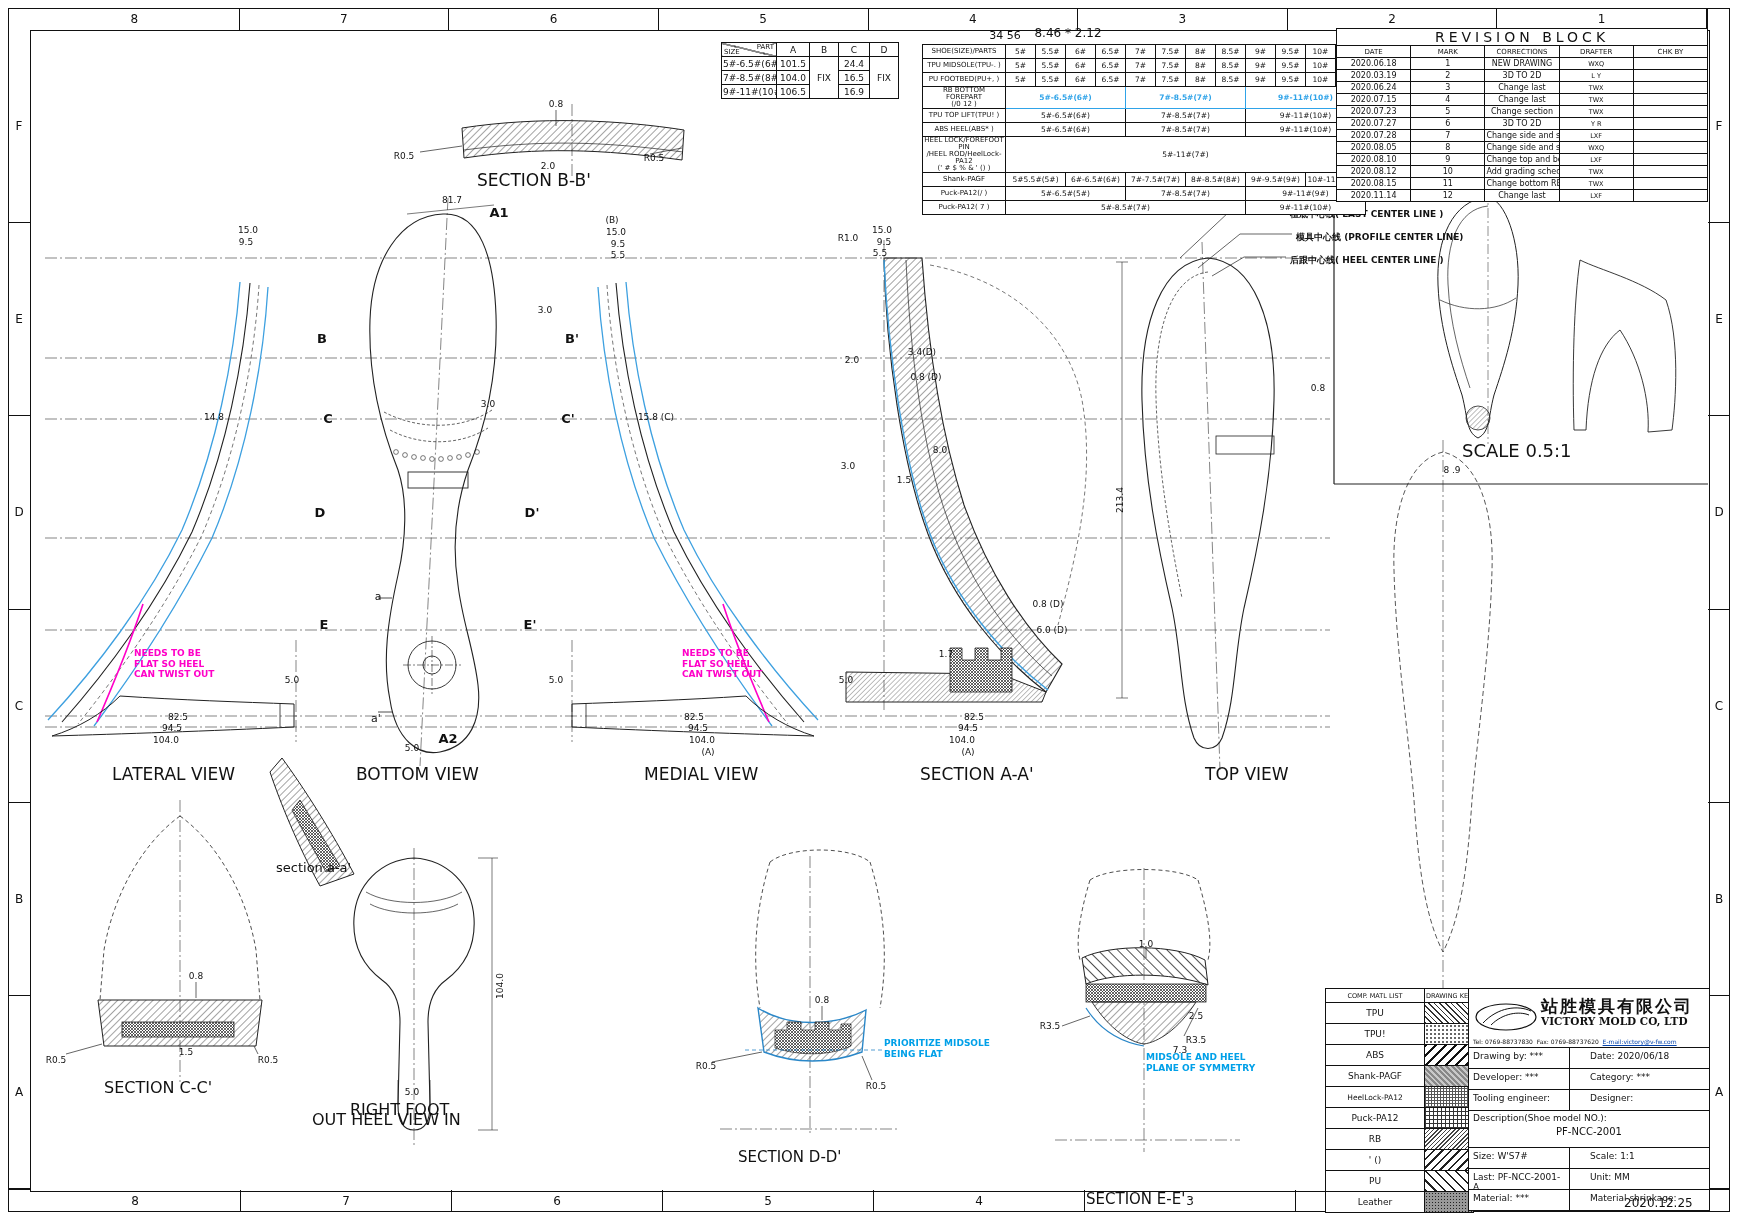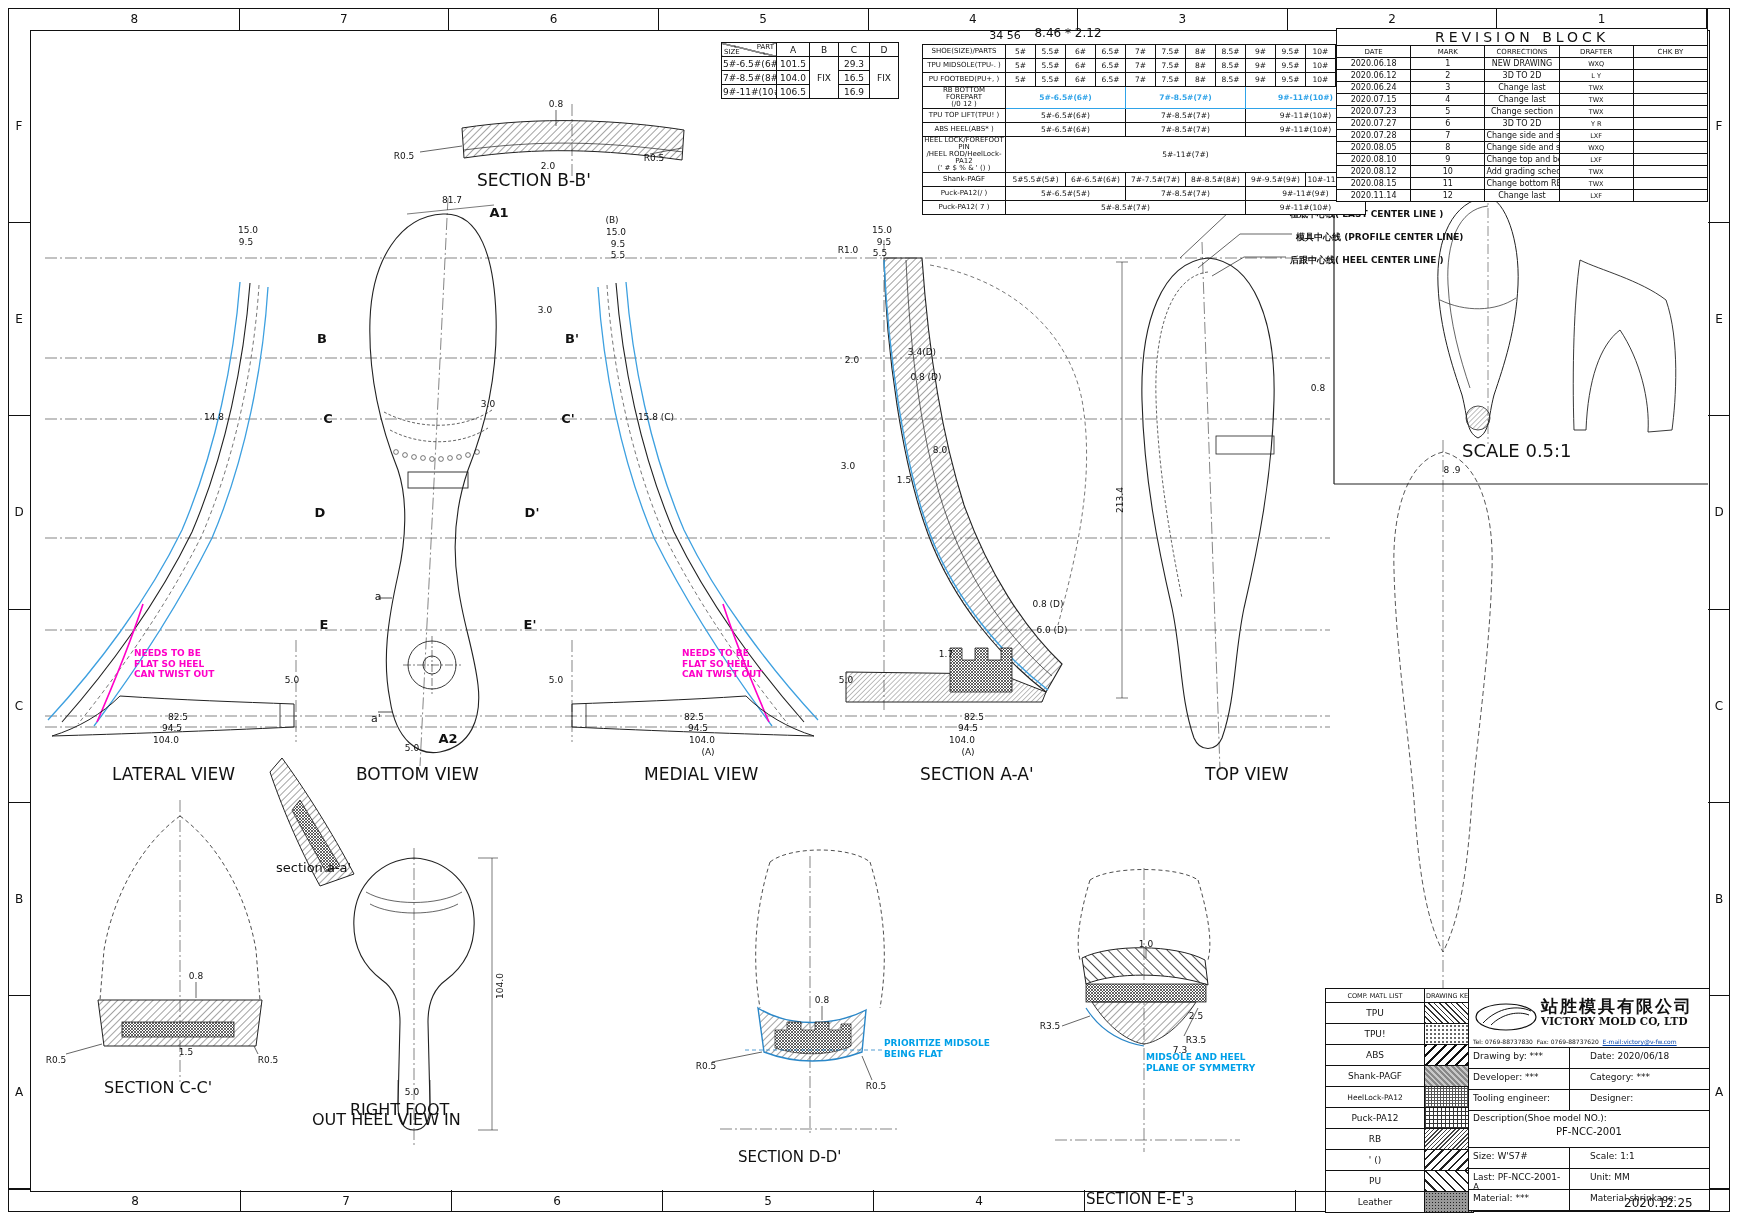--- a/index.html
+++ b/index.html
@@ -310,21 +310,21 @@
       </td>
       <td style="width:30px;">A</td>
       <td style="width:26px;">B</td>
       <td style="width:28px;">C</td>
       <td style="width:26px;">D</td>
     </tr>
     <tr>
       <td>5#-6.5#(6#)</td>
       <td>101.5</td>
       <td rowspan="3">FIX</td>
-      <td>29.3</td>
+      <td>24.4</td>
       <td rowspan="3">FIX</td>
     </tr>
     <tr>
       <td>7#-8.5#(8#)</td>
       <td>104.0</td>
       <td>16.5</td>
     </tr>
     <tr>
       <td>9#-11#(10#)</td>
       <td>106.5</td>
@@ -440,21 +440,21 @@
           <td style="width:36px;font-size:7px">CHK BY</td>
         </tr>
         <tr>
           <td style="">2020.06.18</td>
           <td style="">1</td>
           <td style="">NEW DRAWING</td>
           <td style="font-size:6.5px">WXQ</td>
           <td style=""></td>
         </tr>
         <tr>
-          <td style="">2020.06.12</td>
+          <td style="">2020.03.19</td>
           <td style="">2</td>
           <td style="">3D TO 2D</td>
           <td style="font-size:6.5px">L Y</td>
           <td style=""></td>
         </tr>
         <tr>
           <td style="">2020.06.24</td>
           <td style="">3</td>
           <td style="">Change last</td>
           <td style="font-size:6.5px">TWX</td>
@@ -684,21 +684,21 @@
       <span class="dim" style="left: 612px; top: 220px;">(B)</span>
       <span class="dim" style="left: 616px; top: 232px;">15.0</span>
       <span class="dim" style="left: 618px; top: 244px;">9.5</span>
       <span class="dim" style="left: 618px; top: 255px;">5.5</span>
       <span class="dim" style="left: 656px; top: 417px;">15.8 (C)</span>
       <span class="dim" style="left: 556px; top: 680px;">5.0</span>
       <span class="dim" style="left: 694px; top: 717px;">82.5</span>
       <span class="dim" style="left: 698px; top: 728px;">94.5</span>
       <span class="dim" style="left: 702px; top: 740px;">104.0</span>
       <span class="dim" style="left: 708px; top: 752px;">(A)</span>
-      <span class="dim" style="left: 848px; top: 250px;">R1.0</span>
+      <span class="dim" style="left: 848px; top: 238px;">R1.0</span>
       <span class="dim" style="left: 882px; top: 230px;">15.0</span>
       <span class="dim" style="left: 884px; top: 242px;">9.5</span>
       <span class="dim" style="left: 880px; top: 253px;">5.5</span>
       <span class="dim" style="left: 852px; top: 360px;">2.0</span>
       <span class="dim" style="left: 922px; top: 352px;">3.4(D)</span>
       <span class="dim" style="left: 926px; top: 377px;">0.8 (D)</span>
       <span class="dim" style="left: 940px; top: 450px;">8.0</span>
       <span class="dim" style="left: 848px; top: 466px;">3.0</span>
       <span class="dim" style="left: 904px; top: 480px;">1.5</span>
       <span class="dim" style="left: 1048px; top: 604px;">0.8 (D)</span>

